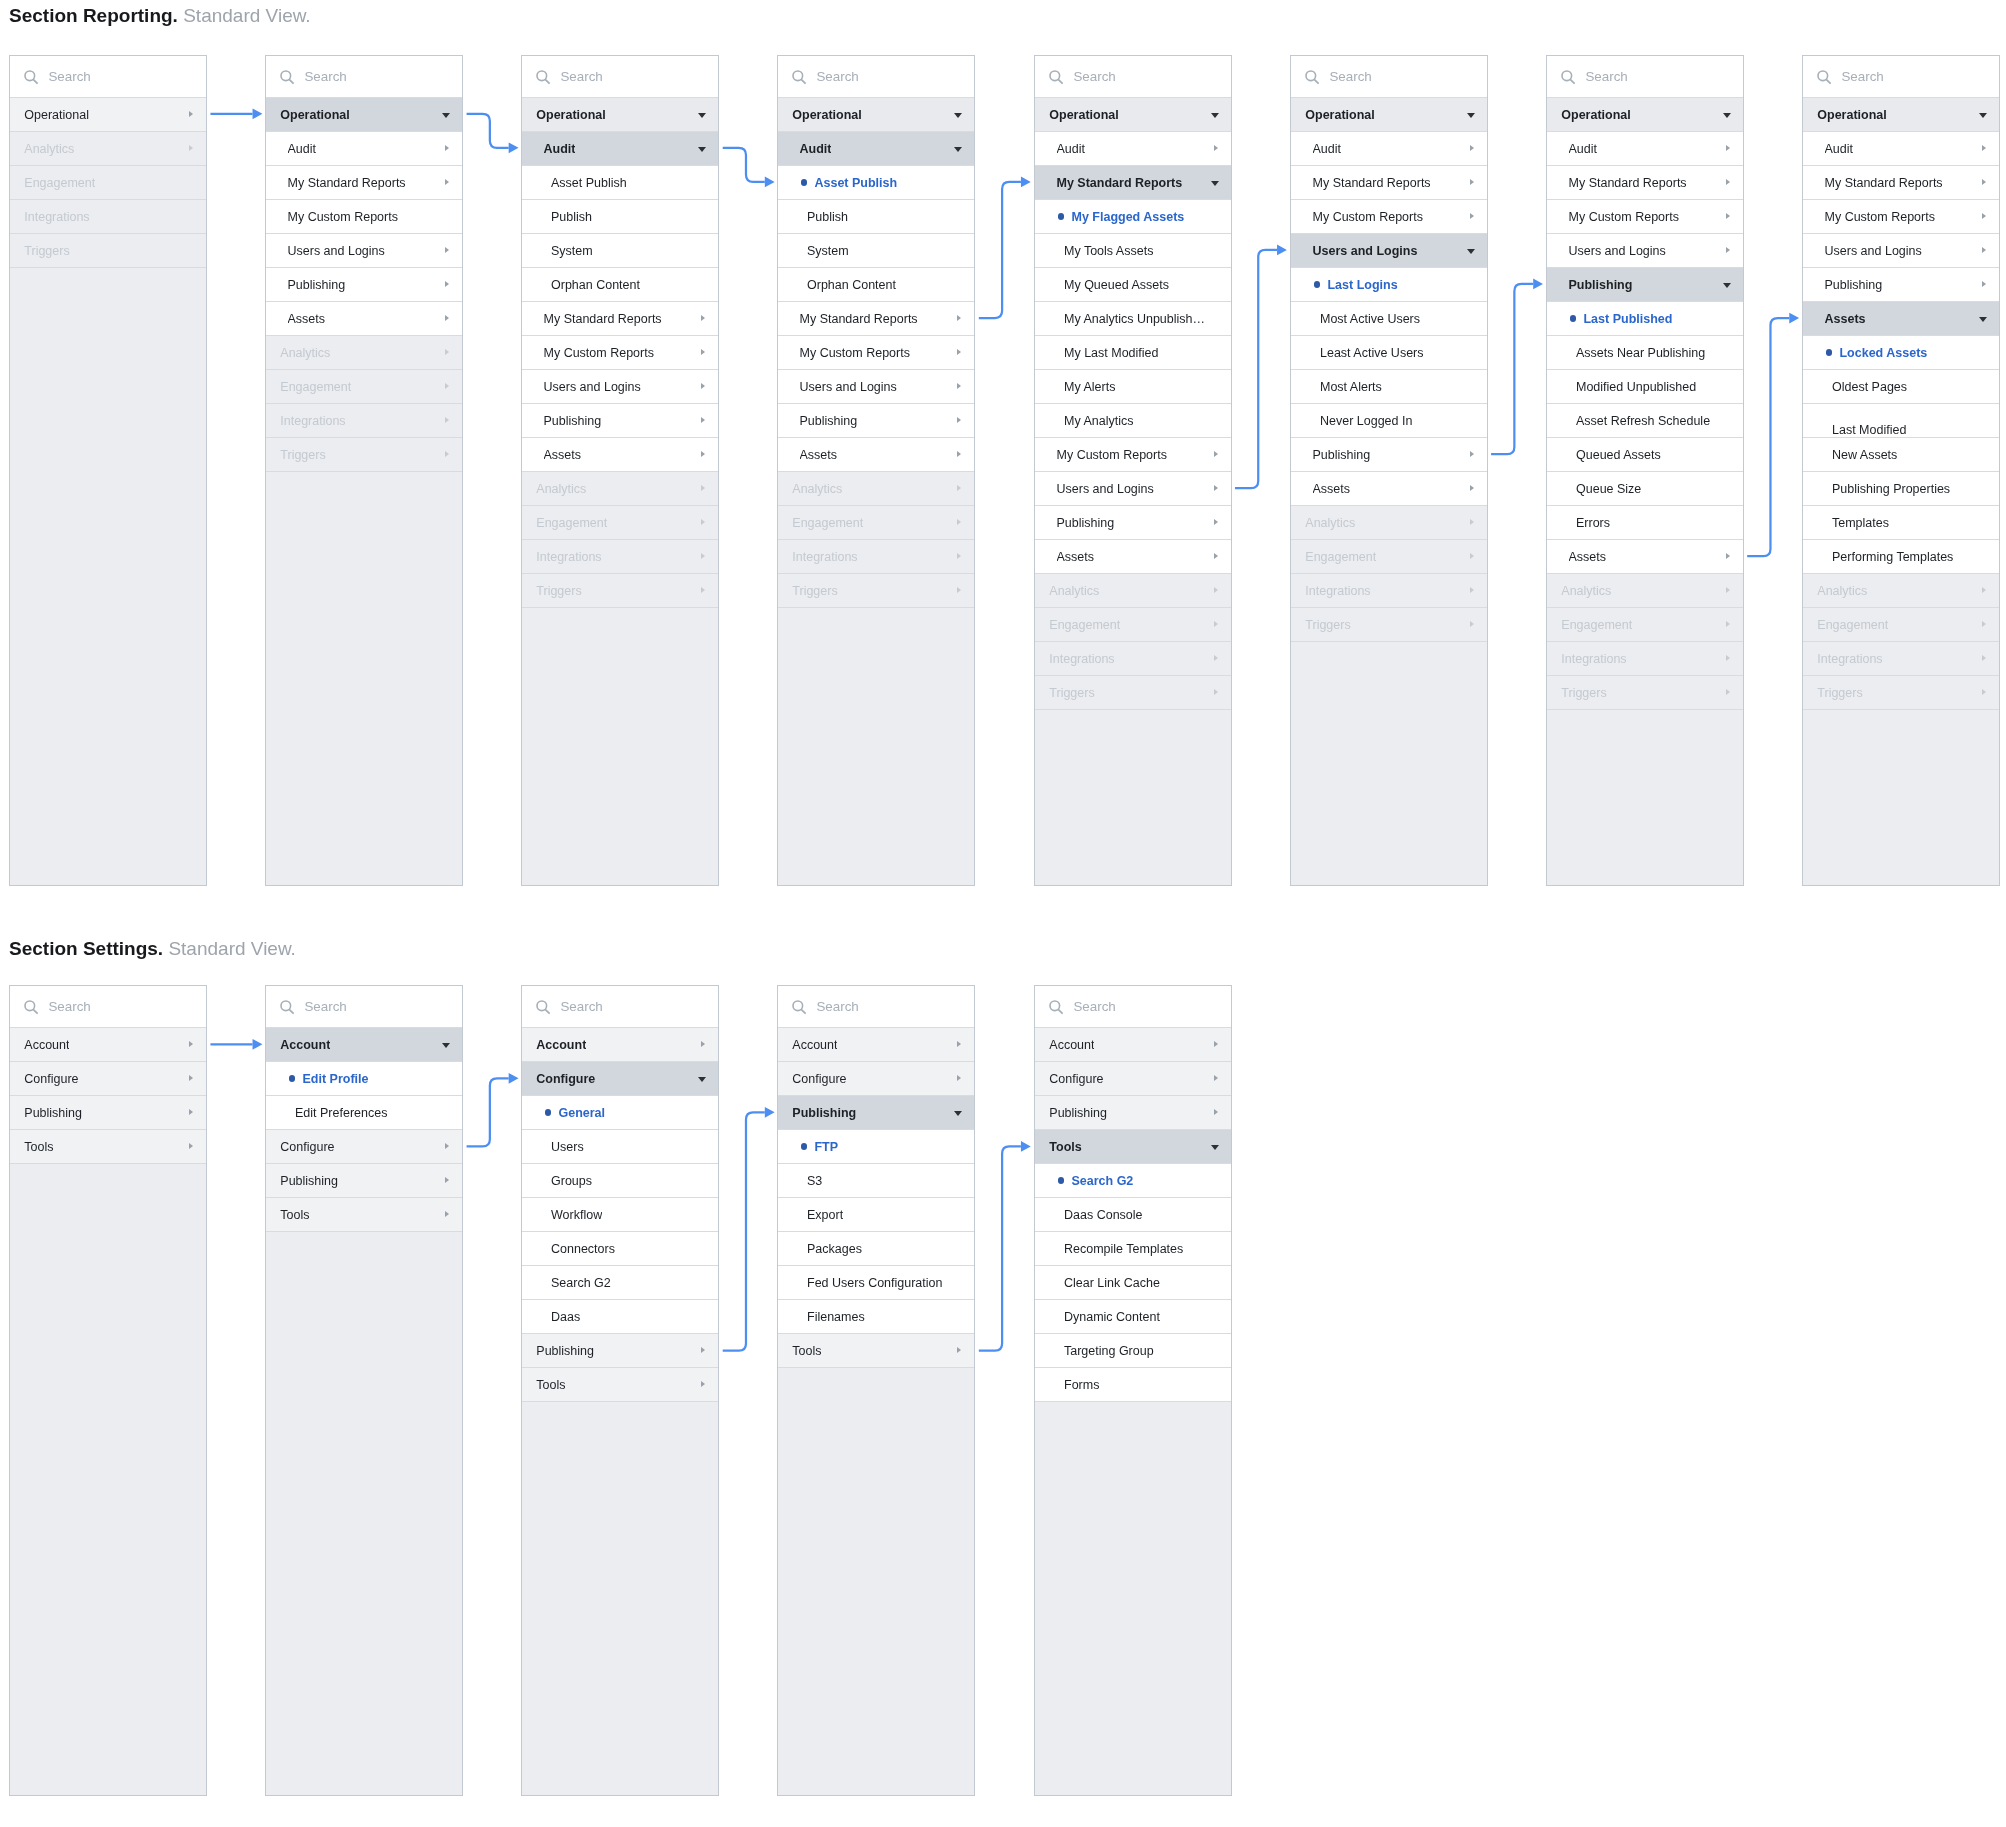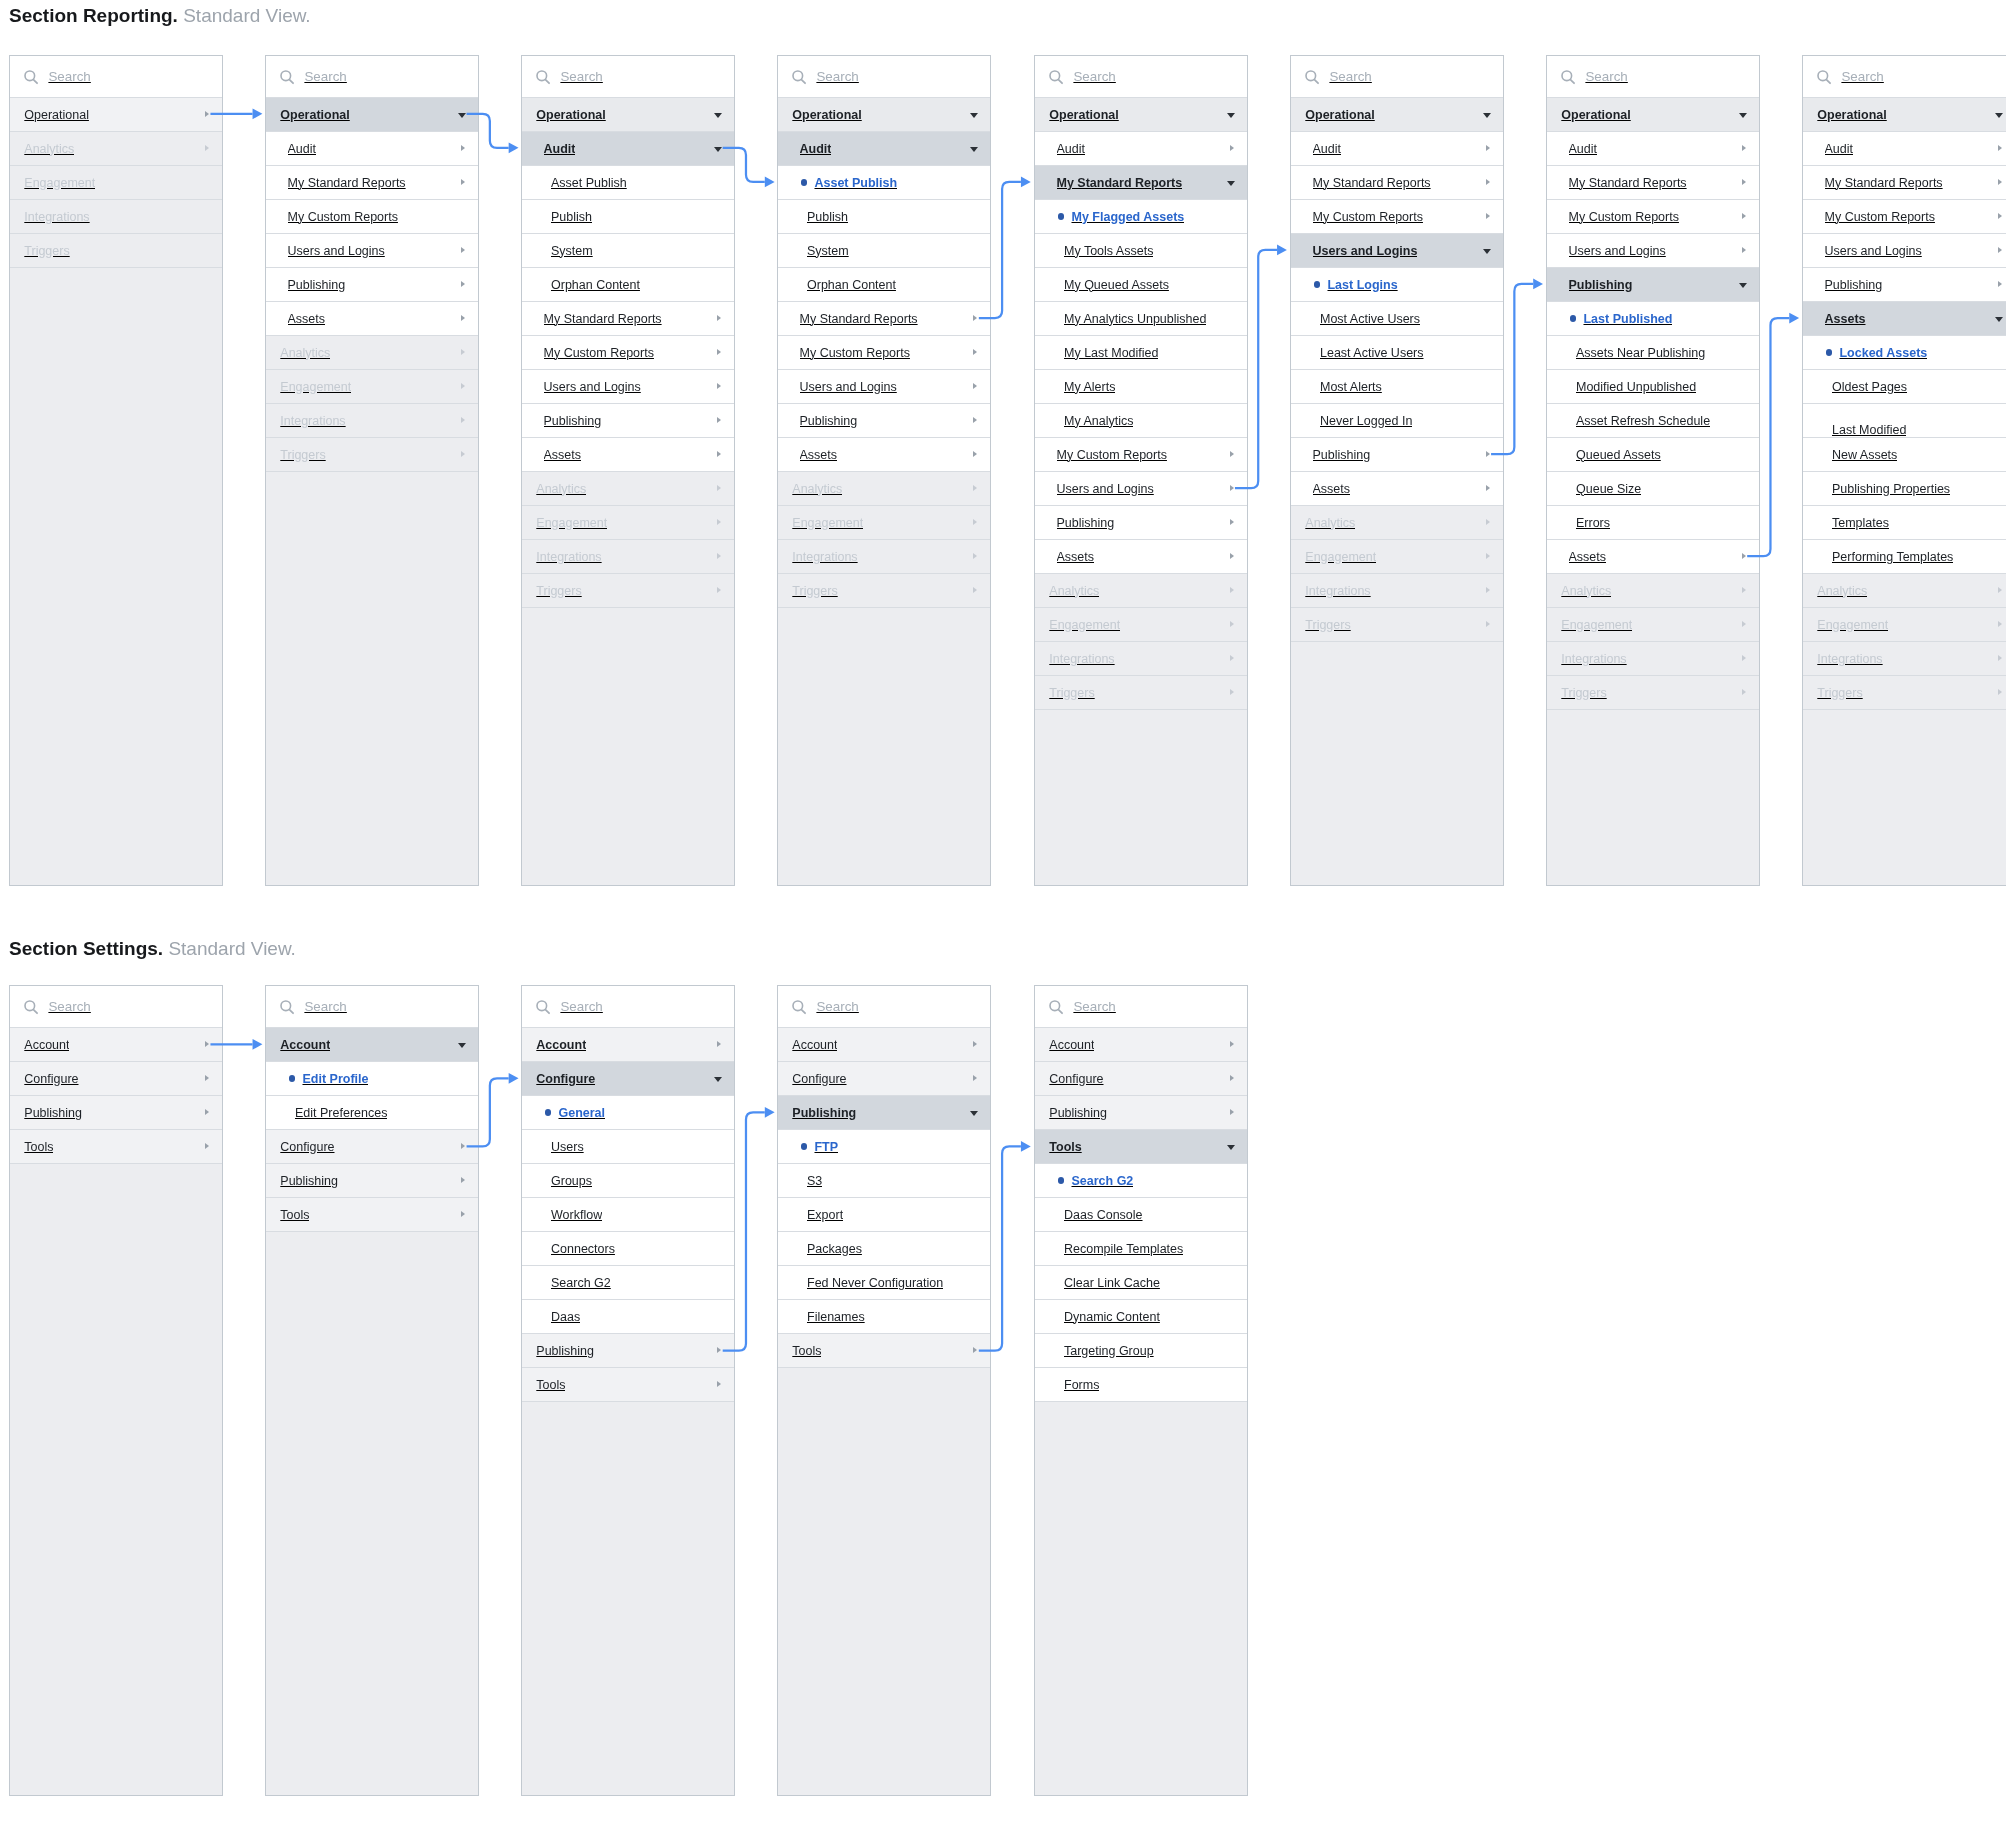--- a/index.html
+++ b/index.html
@@ -13,22 +13,22 @@
   body{
     width:2006px;height:1828px;position:relative;background:#fff;overflow:hidden;
     font-family:"Liberation Sans","DejaVu Sans",sans-serif;
   }
   .section-title{position:absolute;left:9px;font-size:19px;line-height:23px;white-space:nowrap;}
   .title-reporting{top:3.6px;}
   .title-settings{top:937px;}
   .section-title .t1{font-weight:700;color:var(--title);}
   .section-title .t2{font-weight:400;color:var(--subtitle);}
   .panel{
-    position:absolute;width:214px;box-sizing:border-box;
-    background:var(--panel-bg);border:0.9px solid var(--panel-border);text-decoration:underline;
+    position:absolute;width:198px;box-sizing:border-box;
+    background:var(--panel-bg);border:0.9px solid var(--panel-border);
   }
   .search-row{
     height:42px;box-sizing:border-box;background:#fff;border-bottom:0.9px solid var(--divider);
     display:flex;align-items:center;padding-left:12.5px;
   }
   .search-row .mag{flex:0 0 auto;margin-right:9.9px;display:block;}
   .search-row .ph{font-size:13.4px;color:var(--placeholder);}
   .row{
     height:34px;box-sizing:border-box;border-bottom:0.9px solid var(--divider);
     display:flex;align-items:center;position:relative;padding-right:25px;
@@ -730,21 +730,21 @@
         <div class="row st-child" style="padding-left: 29px;">
           <span class="lbl">S3</span>
         </div>
         <div class="row st-child" style="padding-left: 29px;">
           <span class="lbl">Export</span>
         </div>
         <div class="row st-child" style="padding-left: 29px;">
           <span class="lbl">Packages</span>
         </div>
         <div class="row st-child" style="padding-left: 29px;">
-          <span class="lbl">Fed Never Configuration</span>
+          <span class="lbl">Fed Users Configuration</span>
         </div>
         <div class="row st-child" style="padding-left: 29px;">
           <span class="lbl">Filenames</span>
         </div>
         <div class="row st-top" style="padding-left: 14.3px;">
           <span class="lbl">Tools</span>
           <span class="chev"></span>
         </div>
       </div>
   </div>

